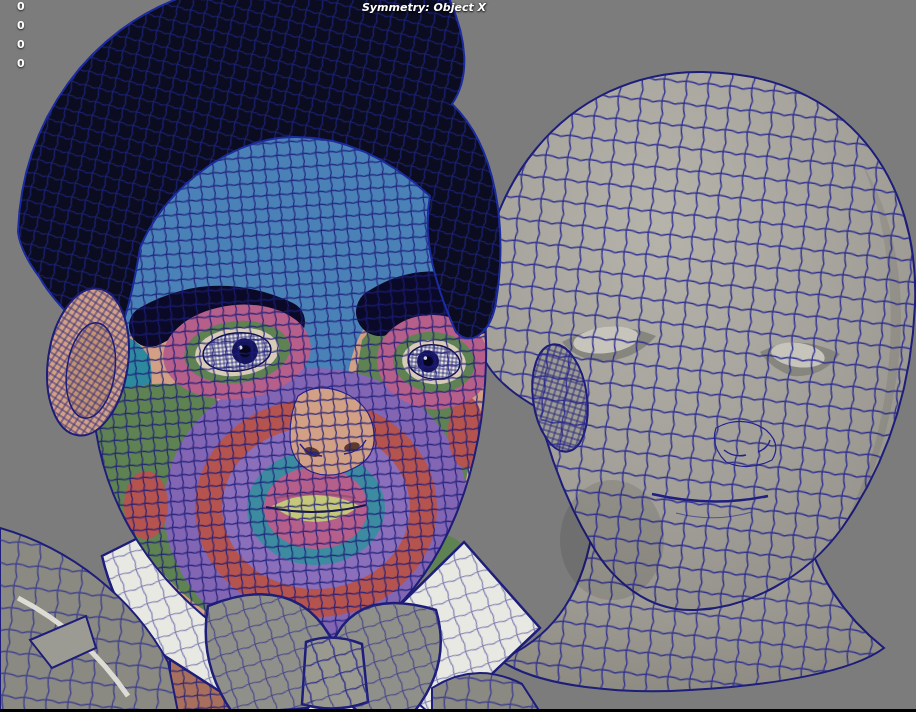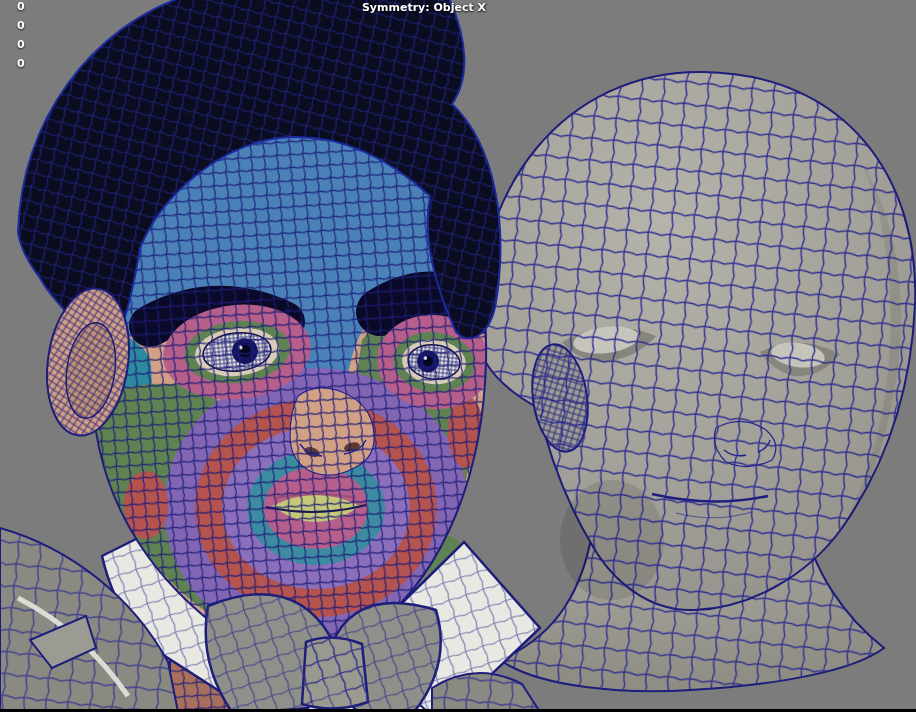--- a/index.html
+++ b/index.html
@@ -10,20 +10,21 @@
     background:#7c7c7c;
     font-family:"DejaVu Sans", sans-serif;
   }
   #scene{position:absolute;left:0;top:0;}
   .hud-symmetry{
     position:absolute;top:1px;left:0;width:848px;
     text-align:center;
     font-size:11px;font-weight:bold;color:#ffffff;
     text-shadow:0 1px 2px rgba(0,0,0,.85), 1px 0 2px rgba(0,0,0,.6);
     pointer-events:none;
+    font-style:italic;
   }
   .hud-counters{
     position:absolute;top:1px;left:17px;
     display:flex;flex-direction:column;
     font-size:11px;font-weight:bold;color:#ffffff;
     text-shadow:0 1px 2px rgba(0,0,0,.8);
   }
   .hud-counters span{line-height:12px;margin-bottom:7px;}
   .bottom-bar{
     position:absolute;left:0;bottom:0;width:916px;height:3px;

